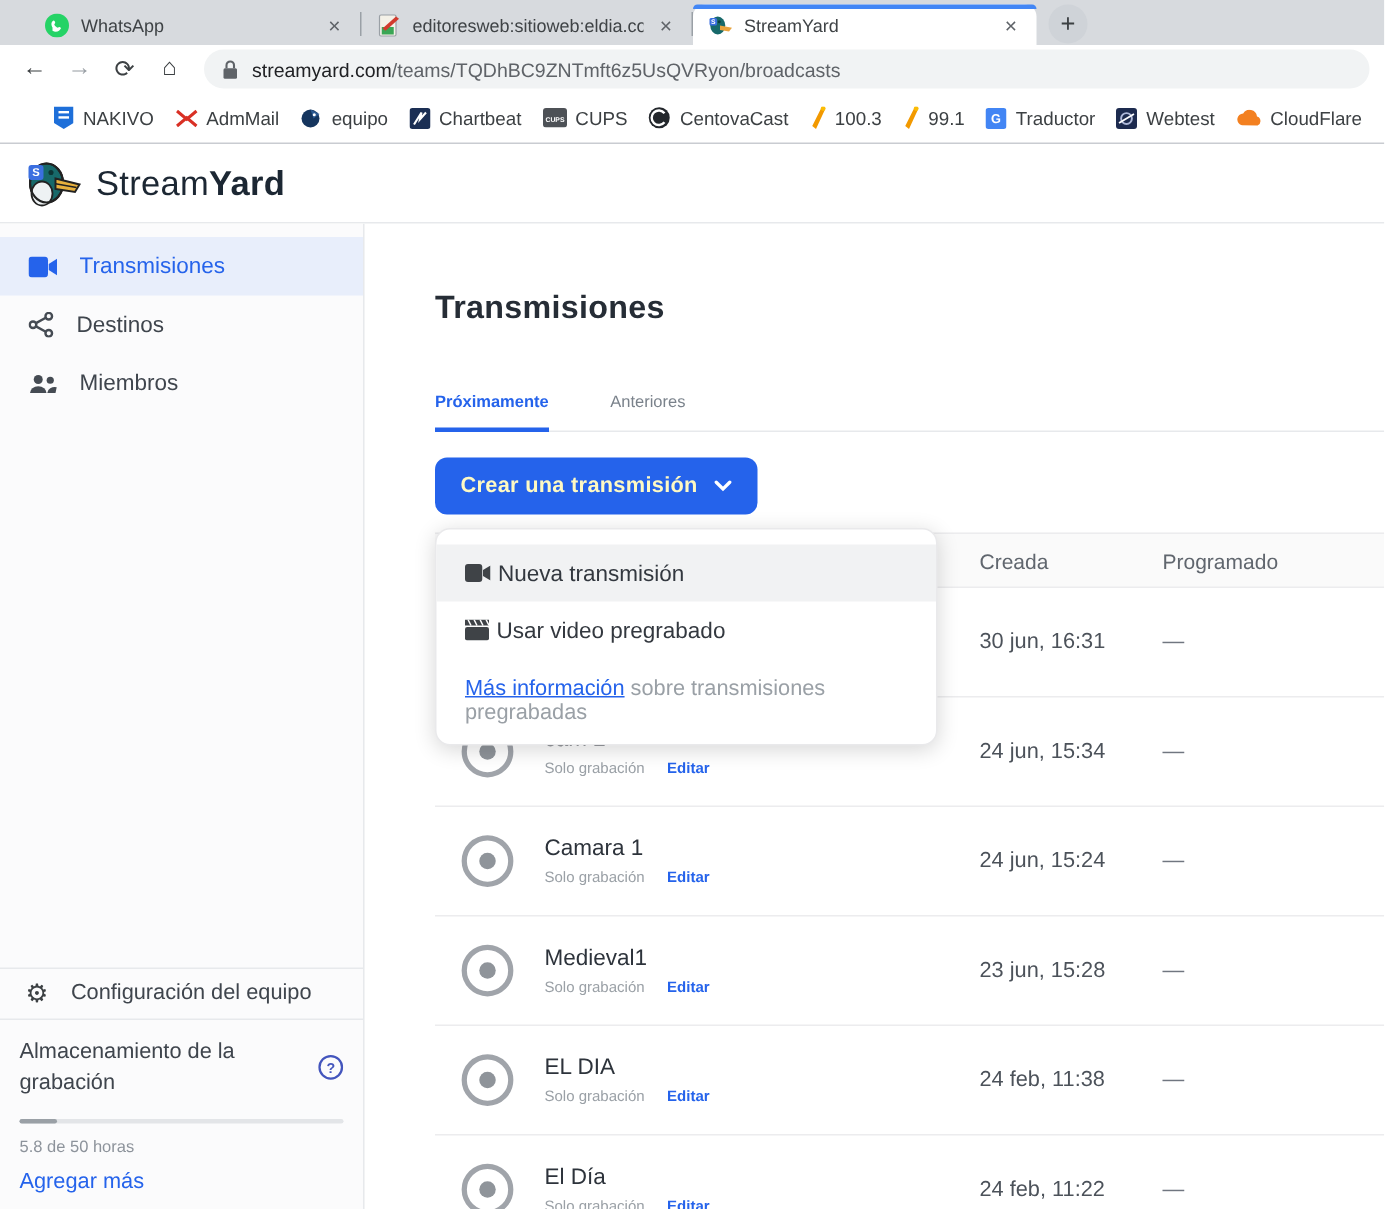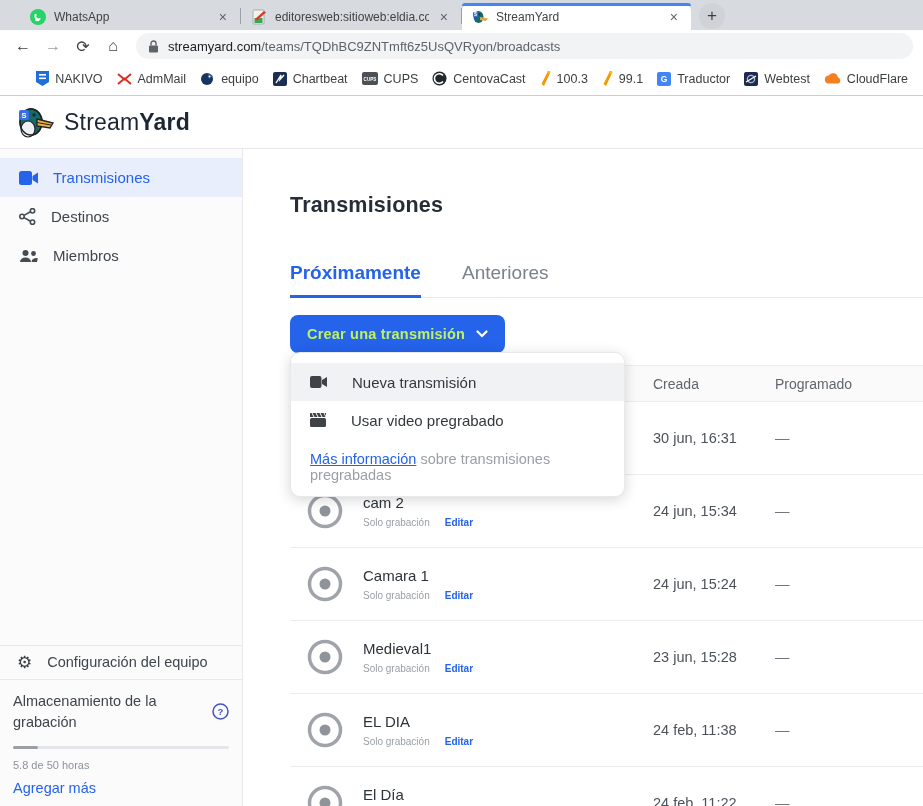--- a/index.html
+++ b/index.html
@@ -57,45 +57,45 @@
   .storage-head { display:flex; justify-content:space-between; align-items:center; }
   .storage-title { font-size:14.5px; color:#3f454d; line-height:1.45; max-width:175px; }
   .progress { height:3px; background:#e3e5e8; border-radius:2px; margin:13px 0 10px 0; }
   .progress-fill { height:3px; background:#9aa0a6; border-radius:2px; width:12%; }
   .storage-usage { font-size:11px; color:#8d939b; }
   .storage-add { font-size:14.5px; color:#2563eb; margin-top:9px; cursor:pointer; }
   
   .main { flex:1; position:relative; padding-left:47px; }
   .page-title { margin-top:44px; font-size:21.5px; font-weight:600; color:#262d36; letter-spacing:.2px; }
   .tabs-row { display:flex; gap:41px; margin-top:44px; border-bottom:1px solid #e7e9ec; }
-  .m-tab { font-size:19px; padding-bottom:11px; cursor:pointer; }
+  .m-tab { font-size:11px; padding-bottom:11px; cursor:pointer; }
   .m-tab.active { color:#2563eb; font-weight:700; border-bottom:3px solid #2563eb; margin-bottom:-1px; }
   .m-tab.idle { color:#7a828b; }
   .create-btn { margin-top:17px; height:38px; display:inline-flex; align-items:center; gap:11px;
-         background:#2563eb; color:#bef264; font-size:14.5px; font-weight:700; border:none;
+         background:#2563eb; color:#fef9c3; font-size:14.5px; font-weight:700; border:none;
          border-radius:8px; padding:0 17px; cursor:pointer; font-family:inherit; letter-spacing:.2px; }
   
   .bc-table { margin-top:12px; }
   .bc-head { height:37px; background:#fafafa; border-top:1px solid #ececee; border-bottom:1px solid #ececee;
          display:grid; grid-template-columns:363px 122px 1fr; align-items:center;
          font-size:14px; color:#60666e; }
   .bc-row { height:73px; border-bottom:1px solid #ececee; display:grid;
          grid-template-columns:363px 122px 1fr; align-items:center; }
   .bc-name-cell { display:flex; align-items:center; padding-left:16px; gap:19px; }
   .bc-name { font-size:15px; color:#2d333b; }
   .bc-sub { font-size:10px; color:#9aa0a6; margin-top:6px; }
   .bc-edit { color:#2563eb; font-weight:700; margin-left:15px; cursor:pointer; }
   .bc-created { font-size:14.5px; color:#4c525a; }
   .bc-sched { font-size:14.5px; color:#707680; }
   .covered .rec-icon { visibility:hidden; }
   
   .dropdown { position:absolute; left:47px; top:203px; width:335px; background:#fff;
          border:1px solid #e9e9eb; border-radius:10px; padding:10px 0 13px 0; z-index:6;
          box-shadow:0 3px 14px rgba(0,0,0,.16); }
-  .dd-item { height:38px; display:flex; align-items:center; gap:25px; padding-left:19px;
+  .dd-item { height:38px; display:flex; align-items:center; gap:5px; padding-left:19px;
          font-size:15px; color:#33383f; cursor:pointer; }
   .dd-item.hl { background:#f1f2f3; }
   .dd-note { padding:12px 19px 0 19px; font-size:14.5px; color:#9aa0a6; }
   .dd-link { color:#2563eb; text-decoration:underline; cursor:pointer; }
 </style>
 </head>
 <body>
 
 <div class="screen">
 

